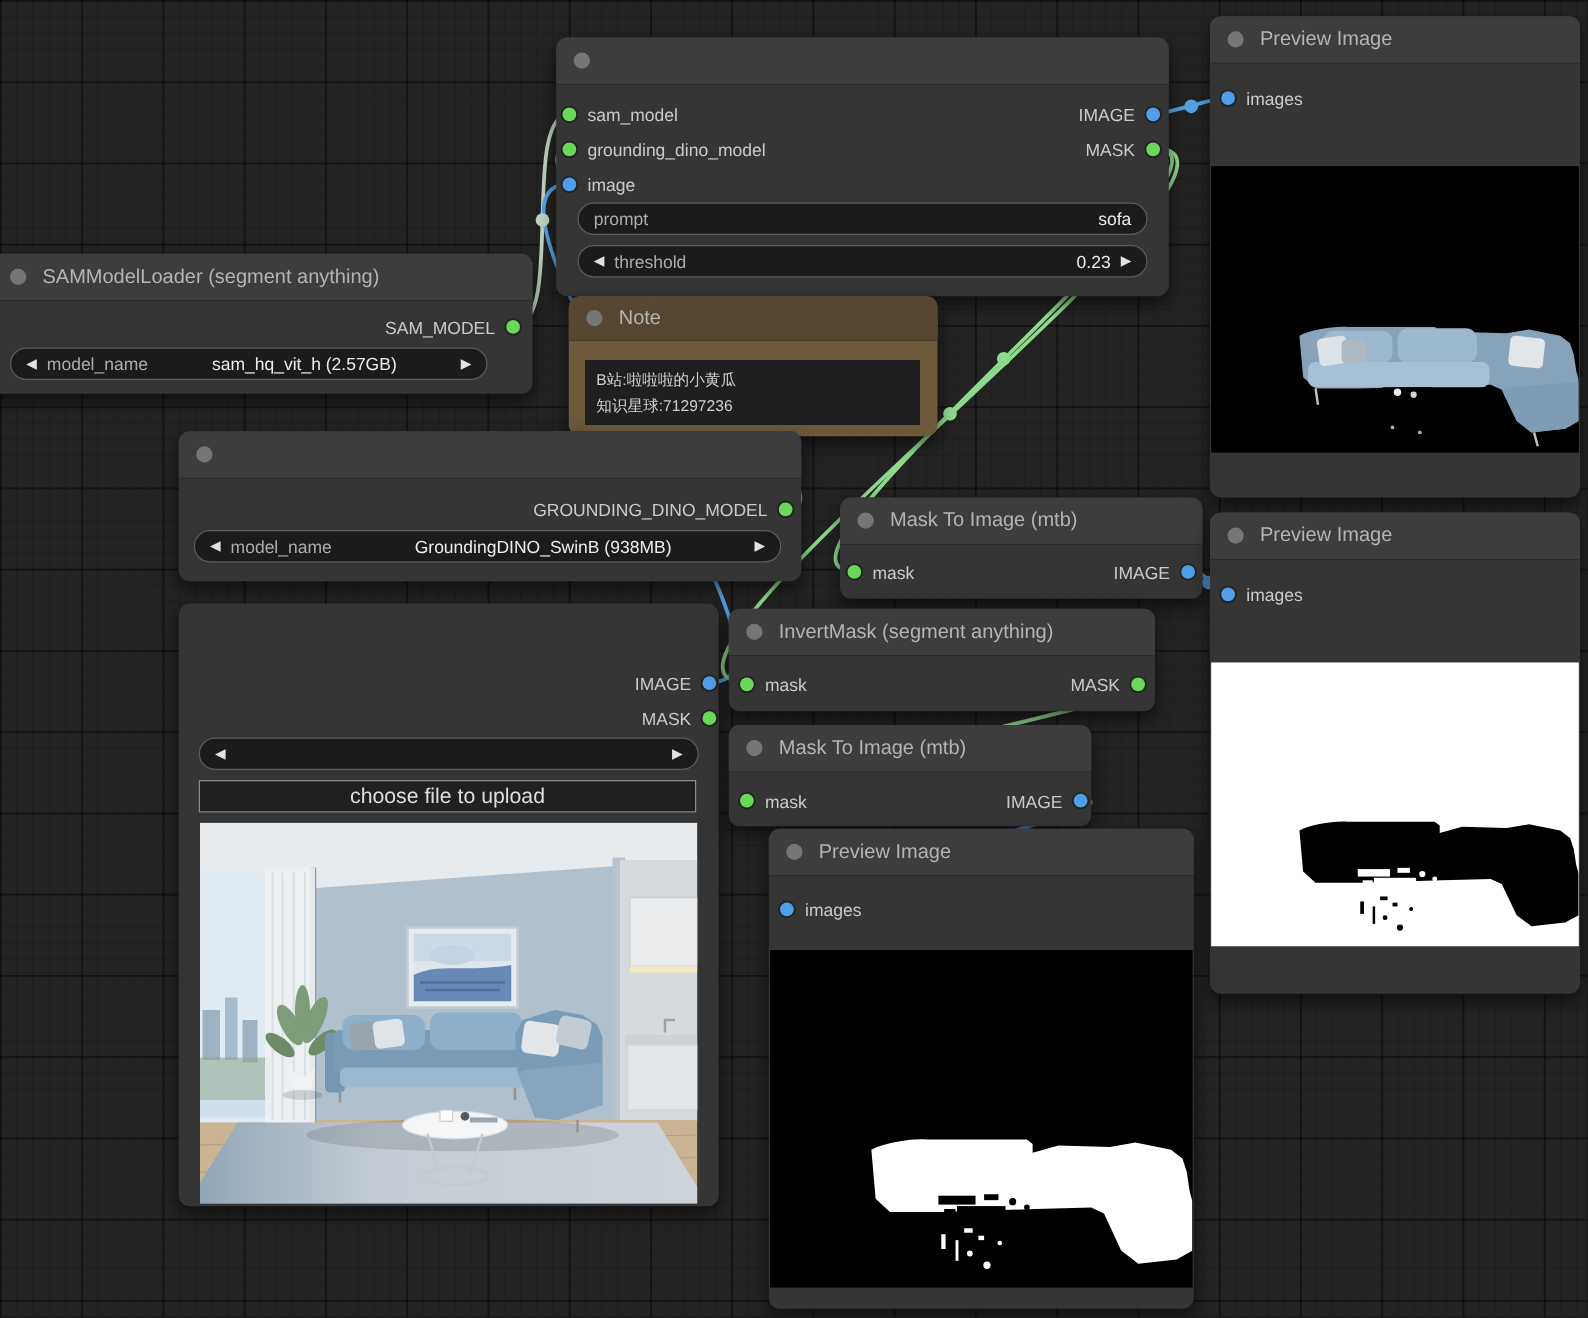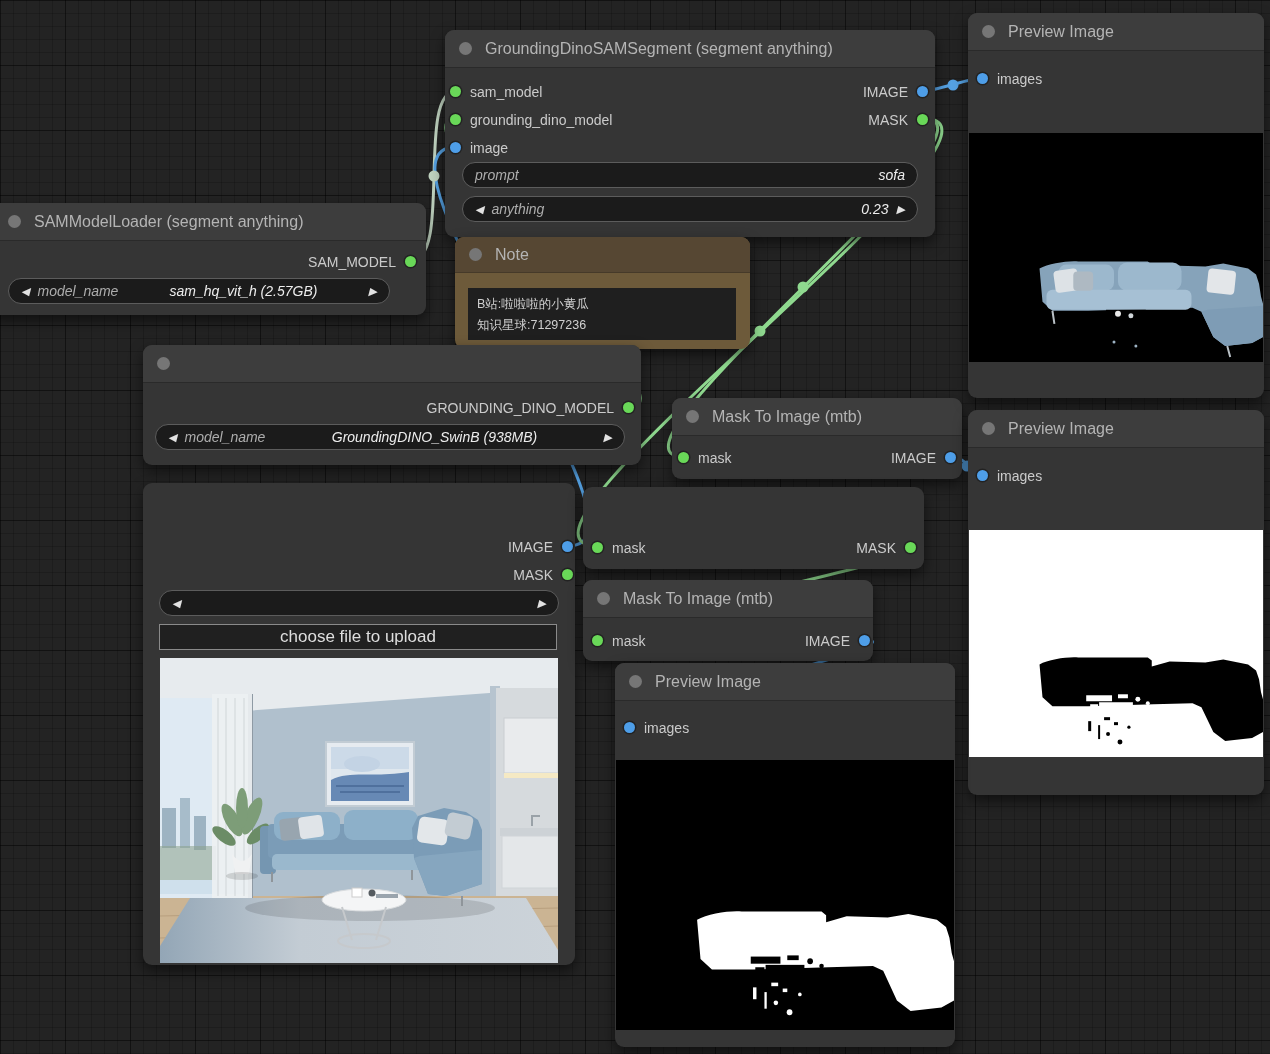--- a/index.html
+++ b/index.html
@@ -21,21 +21,21 @@
     border-radius:9px 9px 0 0;border-bottom:1px solid #2a2a2a;
     display:flex;align-items:center;gap:13px;padding:0 16px 0 14px;box-sizing:border-box;}
   .tdot{width:13px;height:13px;border-radius:50%;background:#767676;flex:0 0 auto;}
   .title{font-size:16px;color:#b4b4b4;white-space:nowrap;}
   .port{position:absolute;display:flex;align-items:center;gap:9px;height:21px;font-size:14px;color:#cbcbcb;white-space:nowrap;}
   .port.out{flex-direction:row-reverse;}
   .dot{width:11px;height:11px;border-radius:50%;box-shadow:0 0 0 1.5px rgba(0,0,0,.35);flex:0 0 auto;}
   .dot.g{background:#69d858;}
   .dot.b{background:#4e9ee8;}
   .pill{position:absolute;background:#1b1b1b;border:1px solid #5c5c5c;border-radius:13px;height:26px;
-    display:flex;align-items:center;font-size:14px;padding:0 12px;box-sizing:border-box;gap:8px;font-style:italic;}
+    display:flex;align-items:center;font-size:14px;padding:0 12px;box-sizing:border-box;gap:8px;}
   .pill .lbl{color:#adadad;}
   .pill .val{color:#ededed;margin-left:auto;}
   .pill .val.center{margin:0 auto;}
   .arrow{color:#e2e2e2;font-size:11px;line-height:1;}
   .upload-btn{position:absolute;background:#202020;border:1px solid #8a8a8a;height:26px;box-sizing:border-box;
     display:flex;align-items:center;justify-content:center;font-size:17px;color:#dedede;}
   .img-frame{position:absolute;background:#000;overflow:hidden;}
   .img-frame svg{display:block;}
   .note-node{background:#6d5a3a;text-decoration:underline;}
   .note-node .hdr{background:#564733;border-bottom:1px solid #463a29;}
@@ -93,21 +93,20 @@
       <circle cx="803" cy="287" r="5.5" fill="#8fd98f"></circle>
       <circle cx="760" cy="331" r="5.5" fill="#8fd98f"></circle>
       <circle cx="747" cy="683" r="5.5" fill="#55a1e2"></circle>
       <circle cx="967" cy="466" r="5.5" fill="#55a1e2"></circle>
     </g>
   </svg>
 
   <div class="node" style="left:445px;top:30px;width:490px;height:207px">
     <div class="hdr">
       <span class="tdot"></span>
-      <span class="title">GroundingDinoSAMSegment (segment anything)</span>
     </div>
     <div class="port in" style="left:5px;top:51px">
       <span class="dot g"></span>
       <span>sam_model</span>
     </div>
     <div class="port in" style="left:5px;top:79px">
       <span class="dot g"></span>
       <span>grounding_dino_model</span>
     </div>
     <div class="port in" style="left:5px;top:107px">
@@ -121,21 +120,21 @@
     <div class="port out" style="right:7px;top:79px">
       <span class="dot g"></span>
       <span>MASK</span>
     </div>
     <div class="pill" style="left:17px;top:132px;width:456px">
       <span class="lbl">prompt</span>
       <span class="val">sofa</span>
     </div>
     <div class="pill" style="left:17px;top:166px;width:456px">
       <span class="arrow">◀</span>
-      <span class="lbl">anything</span>
+      <span class="lbl">threshold</span>
       <span class="val">0.23</span>
       <span class="arrow">▶</span>
     </div>
   </div>
 
   <div class="node" style="left:-14px;top:203px;width:440px;height:112px">
     <div class="hdr" style="padding-left:22px">
       <span class="tdot"></span>
       <span class="title">SAMModelLoader (segment anything)</span>
     </div>
@@ -269,20 +268,24 @@
       <span class="dot g"></span>
       <span>mask</span>
     </div>
     <div class="port out" style="right:6px;top:49px">
       <span class="dot b"></span>
       <span>IMAGE</span>
     </div>
   </div>
 
   <div class="node" style="left:583px;top:487px;width:341px;height:82px">
+    <div class="hdr">
+      <span class="tdot"></span>
+      <span class="title">InvertMask (segment anything)</span>
+    </div>
     <div class="port in" style="left:9px;top:50px">
       <span class="dot g"></span>
       <span>mask</span>
     </div>
     <div class="port out" style="right:8px;top:50px">
       <span class="dot g"></span>
       <span>MASK</span>
     </div>
   </div>
 

